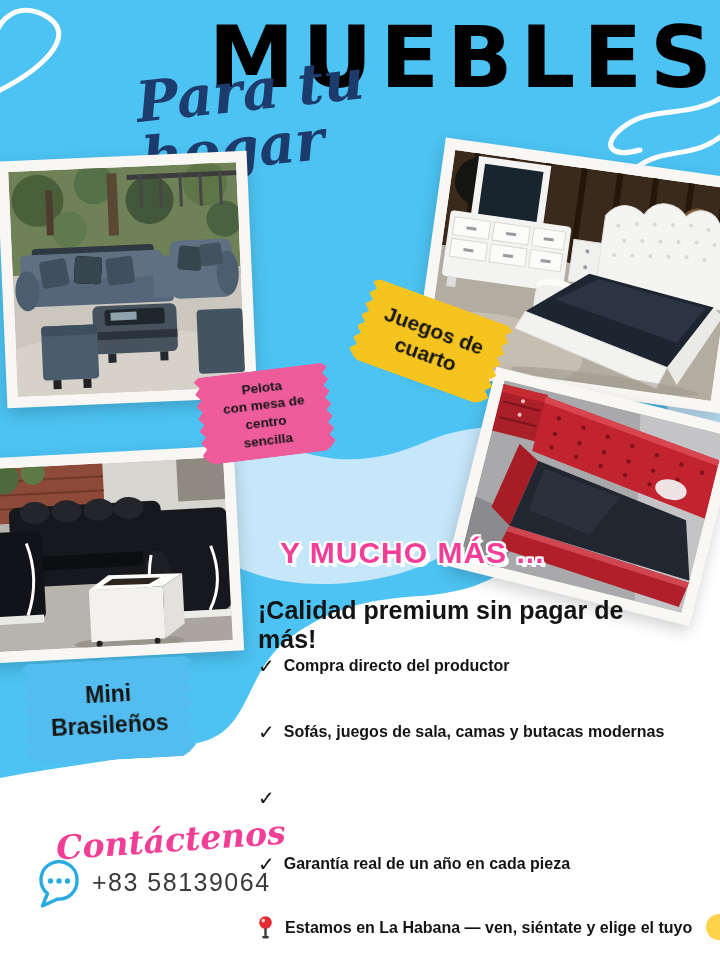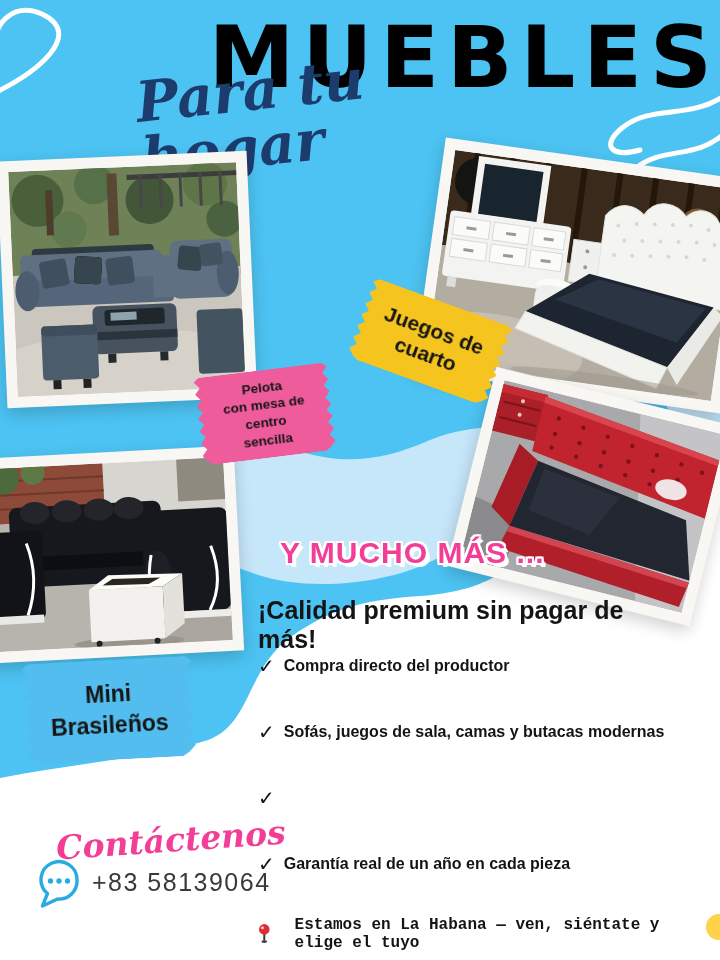--- a/index.html
+++ b/index.html
@@ -54,21 +54,21 @@
   .subheadline{
     position:absolute;left:258px;top:596px;z-index:4;width:400px;
     font-weight:bold;font-size:25px;color:#141414;
   }
   .bullet{
     position:absolute;left:258px;z-index:4;display:flex;align-items:center;
     gap:9px;font-weight:bold;font-size:16px;color:#141414;width:455px;
   }
   .check{font-size:20px;font-weight:normal;line-height:1;}
   .b1{top:656px;} .b2{top:722px;} .b3{top:788px;} .b4{top:854px;}
-  .loc{top:916px;gap:24px;font-family:Liberation Mono, monospace;}
+  .loc{top:916px;gap:12px;}
   
   .contact-label{
     position:absolute;left:56px;top:822px;z-index:4;width:190px;text-align:center;
     font-family:"DejaVu Serif",serif;font-style:italic;font-weight:bold;
     font-size:33px;color:#F23E97;transform:rotate(-4deg);
   }
   .chat{position:absolute;left:34px;top:858px;z-index:4;cursor:pointer;}
   .phone{
     position:absolute;left:92px;top:868px;z-index:4;
     font-size:25px;letter-spacing:1.5px;color:#3a3a3a;cursor:pointer;

